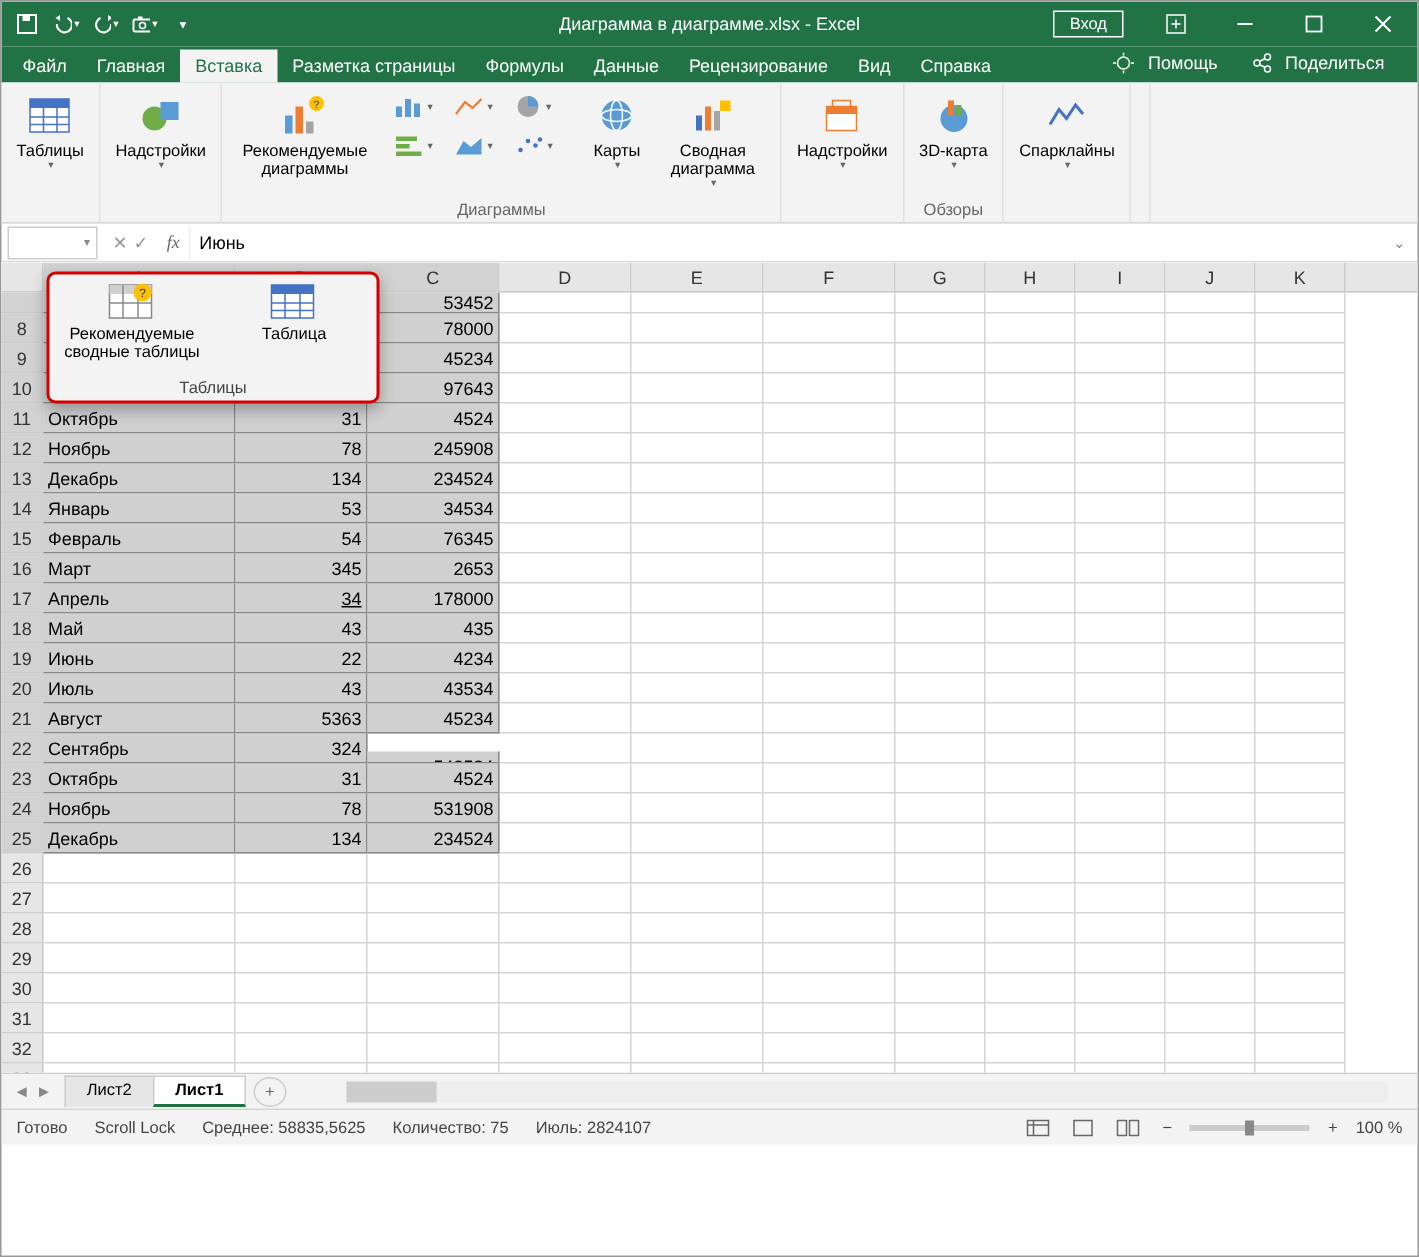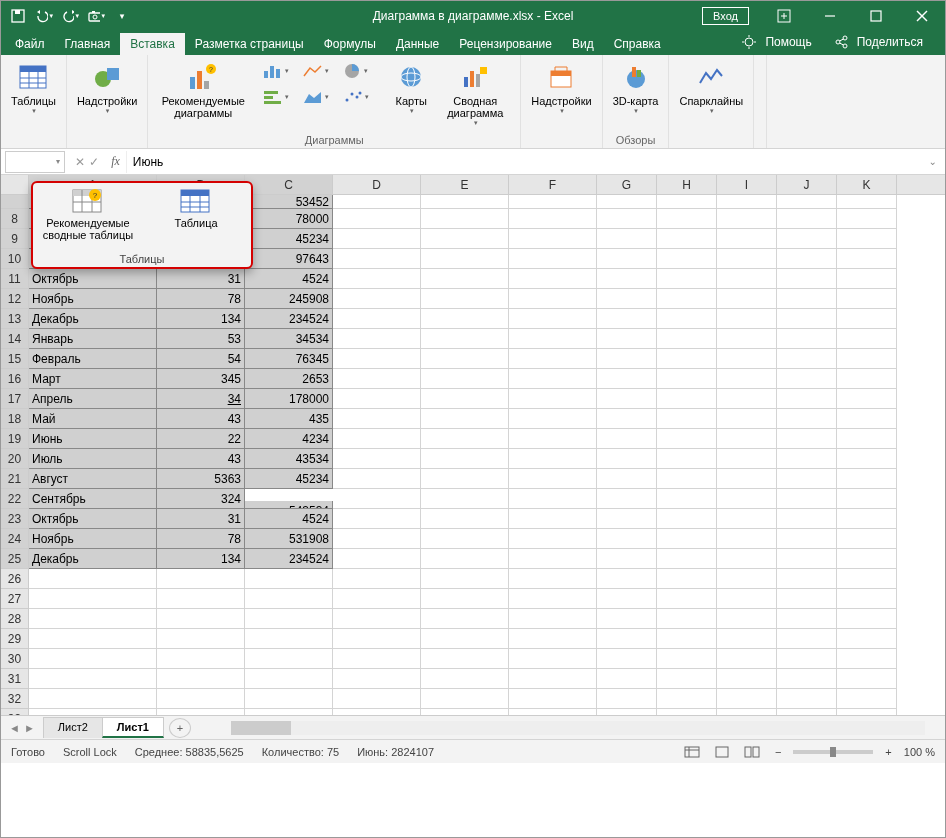--- a/index.html
+++ b/index.html
@@ -809,21 +809,21 @@
   <div class="hscroll-track">
       <div class="hscroll-thumb"></div>
     </div>
 </div>
 
 <div class="statusbar">
   <span>Готово</span>
   <span>Scroll Lock</span>
   <span><span>Среднее:</span> <span>58835,5625</span></span>
   <span><span>Количество:</span> <span>75</span></span>
-  <span><span>Июнь:</span> <span>2824107</span></span>
+  <span><span>Июль:</span> <span>2824107</span></span>
   <div class="status-right">
     <div class="view-btn">
         <svg width="16" height="12">
           <rect x="1" y="1" width="14" height="10" fill="none" stroke="#666"></rect>
           <line x1="5" y1="1" x2="5" y2="11" stroke="#666"></line>
           <line x1="1" y1="4" x2="15" y2="4" stroke="#666"></line>
         </svg>
       </div>
     <div class="view-btn">
         <svg width="16" height="12">

